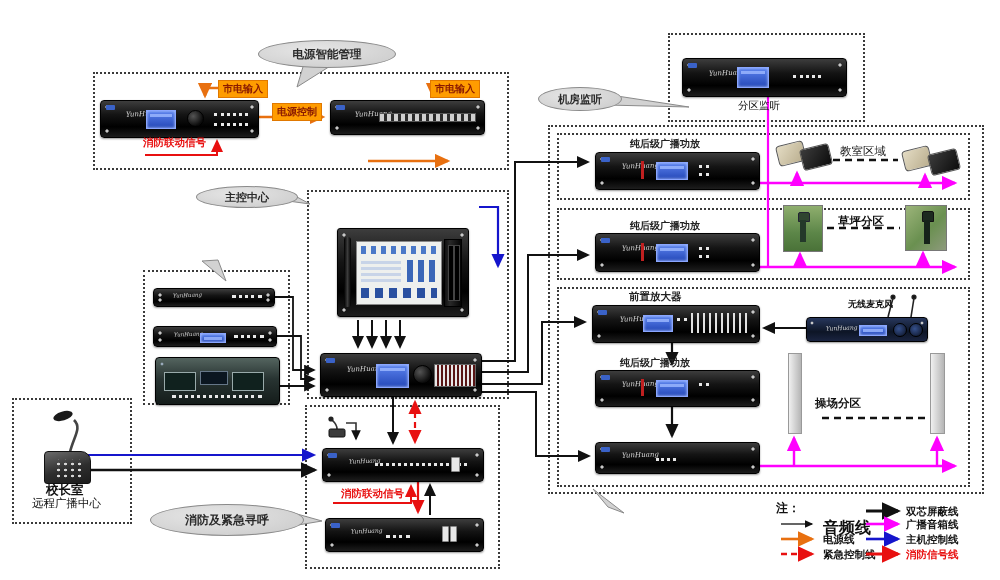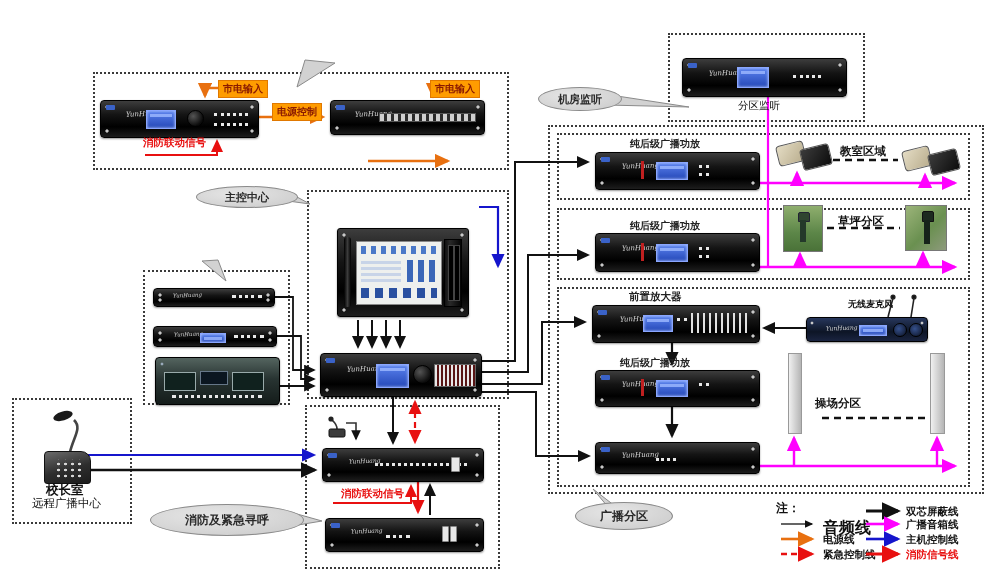--- a/index.html
+++ b/index.html
@@ -294,38 +294,38 @@
     <span style="position:absolute;left:16px;top:14px;width:6px;height:22px;background:#24392a;display:block;"></span>
   </div>
   <div class="photo" style="left:905px;top:205px;width:40px;height:44px;background:linear-gradient(135deg,#9cb47a,#6a9050 55%,#8d9a7c);">
     <span style="position:absolute;left:16px;top:5px;width:10px;height:9px;background:#1d2a20;border-radius:2px 2px 0 0;border:1px solid #111;display:block;"></span>
     <span style="position:absolute;left:18px;top:14px;width:6px;height:24px;background:#16231a;display:block;"></span>
   </div>
 
   <div class="colspk" style="left:788px;top:353px;width:12px;height:79px;"></div>
   <div class="colspk" style="left:930px;top:353px;width:13px;height:79px;"></div>
 
+  <div class="bubble" style="left:258px;top:40px;width:136px;height:26px;font-size:11.5px;">电源智能管理</div>
   <div class="bubble" style="left:538px;top:87px;width:82px;height:22px;font-size:11px;">机房监听</div>
   <div class="bubble" style="left:196px;top:186px;width:100px;height:20px;font-size:11px;">主控中心</div>
   <div class="bubble" style="left:150px;top:504px;width:152px;height:30px;font-size:12px;">消防及紧急寻呼</div>
-  <div class="bubble" style="left:575px;top:502px;width:96px;height:26px;font-size:12px;">广播分区</div>
 
   <div class="olab" style="left:218px;top:80px;font-size:10px;padding:1px 4px;">市电输入</div>
   <div class="olab" style="left:272px;top:103px;font-size:10px;padding:1px 4px;">电源控制</div>
   <div class="olab" style="left:430px;top:80px;font-size:10px;padding:1px 4px;">市电输入</div>
   <div class="rlab" style="left:143px;top:136px;font-size:10.5px;">消防联动信号</div>
   <div class="rlab" style="left:341px;top:487px;font-size:10.5px;">消防联动信号</div>
 
   <div class="lab" style="left:738px;top:99px;font-size:10.5px;">分区监听</div>
   <div class="lab" style="left:630px;top:137px;font-size:10px;font-weight:bold;color:#222;">纯后级广播功放</div>
   <div class="lab" style="left:630px;top:219px;font-size:10px;font-weight:bold;color:#222;">纯后级广播功放</div>
   <div class="lab" style="left:620px;top:356px;font-size:10px;font-weight:bold;color:#222;">纯后级广播功放</div>
   <div class="lab" style="left:629px;top:290px;font-size:10.5px;font-weight:bold;color:#222;">前置放大器</div>
   <div class="lab" style="left:848px;top:298px;font-size:9px;font-weight:bold;">无线麦克风</div>
-  <div class="lab" style="left:840px;top:144px;font-size:11.5px;font-weight:bold;">教室区域</div>
+  <div class="lab" style="left:840px;top:144px;font-size:11.5px;font-weight:normal;">教室区域</div>
   <div class="lab" style="left:838px;top:214px;font-size:11.5px;font-weight:bold;">草坪分区</div>
   <div class="lab" style="left:815px;top:396px;font-size:11.5px;font-weight:bold;">操场分区</div>
   <div class="lab" style="left:46px;top:482px;font-size:12.5px;font-weight:bold;text-align:center;">校长室</div>
   <div class="lab" style="left:32px;top:496px;font-size:11.5px;">远程广播中心</div>
 
   <div class="lab" style="left:776px;top:500px;font-size:12px;font-weight:bold;">注：</div>
 
   <svg class="toplayer" width="1000" height="580" viewBox="0 0 1000 580">
     <line x1="781" y1="524" x2="812" y2="524" stroke="#111" stroke-width="1.3" marker-end="url(#ab)"></line>
     <line x1="781" y1="539" x2="812" y2="539" stroke="#e87010" stroke-width="2.6" marker-end="url(#ao)"></line>

